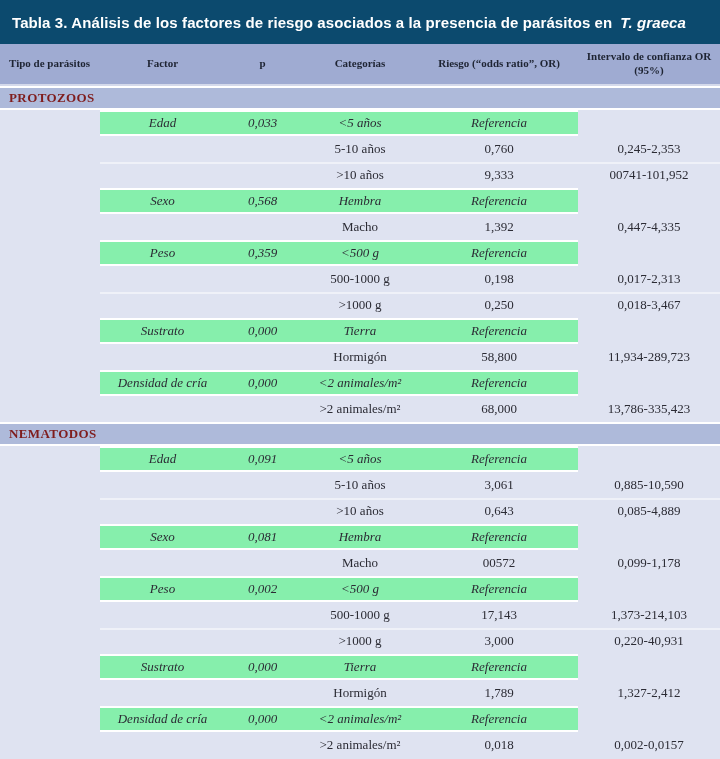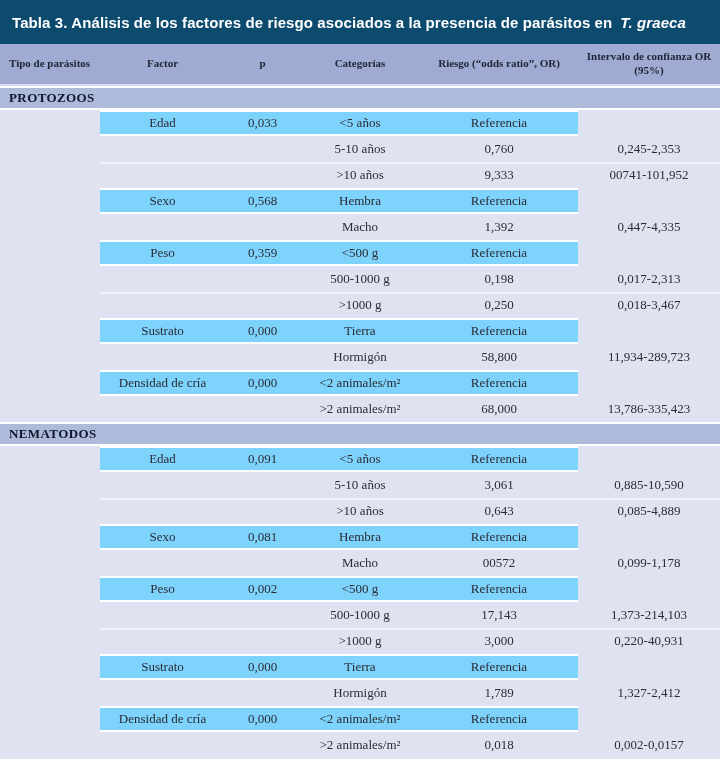--- a/index.html
+++ b/index.html
@@ -32,27 +32,27 @@
   .hcell.c4 { white-space:nowrap;text-align:right; }
   .body { flex:1 1 auto; display:flex; flex-direction:column; }
   .row { height:26px; flex:0 0 26px; font-size:13px; box-sizing:border-box; }
   .cell {
     display:flex; align-items:center; justify-content:center; text-align:center;
     box-sizing:border-box; overflow:hidden; white-space:nowrap;
   }
   .cell.c0 { justify-content:flex-start; padding-left:9px; }
   .row.section {
     height:24px; flex:0 0 24px; background:#aebada; font-weight:bold;
-    color:#0f172a; letter-spacing:.4px;
+    color:#7f1d1d; letter-spacing:.4px;
     border-top:2px solid #ffffff; border-bottom:2px solid #ffffff;
   }
   .row.section .cell { grid-column:1 / -1; justify-content:flex-start; padding-left:9px; }
   .row.factor .cell.band {
-    background:#7dd3fc;
-    border-top:2px solid #ffffff; border-bottom:2px solid #ffffff;
+    background:#86efac;
+    border-top:2px solid #ffffff; border-bottom:2px solid #ffffff;font-style:italic;
   }
   .row.plain + .row.plain .cell:not(.c0) {
     box-shadow: inset 0 2px 0 rgba(255,255,255,.5);
   }
 </style>
 </head>
 <body>
 
 <div id="figure">
 

